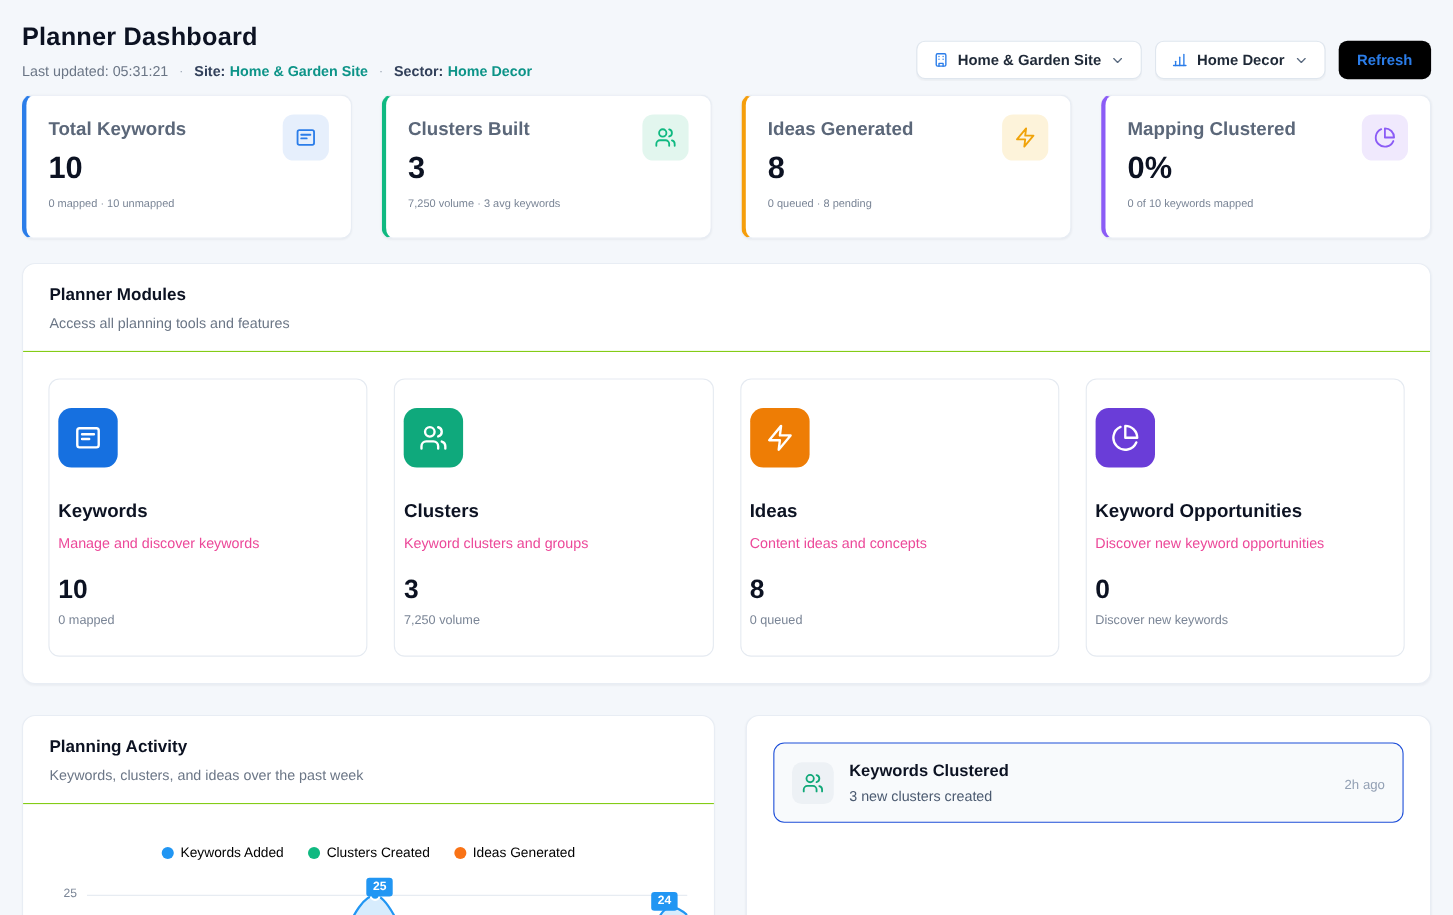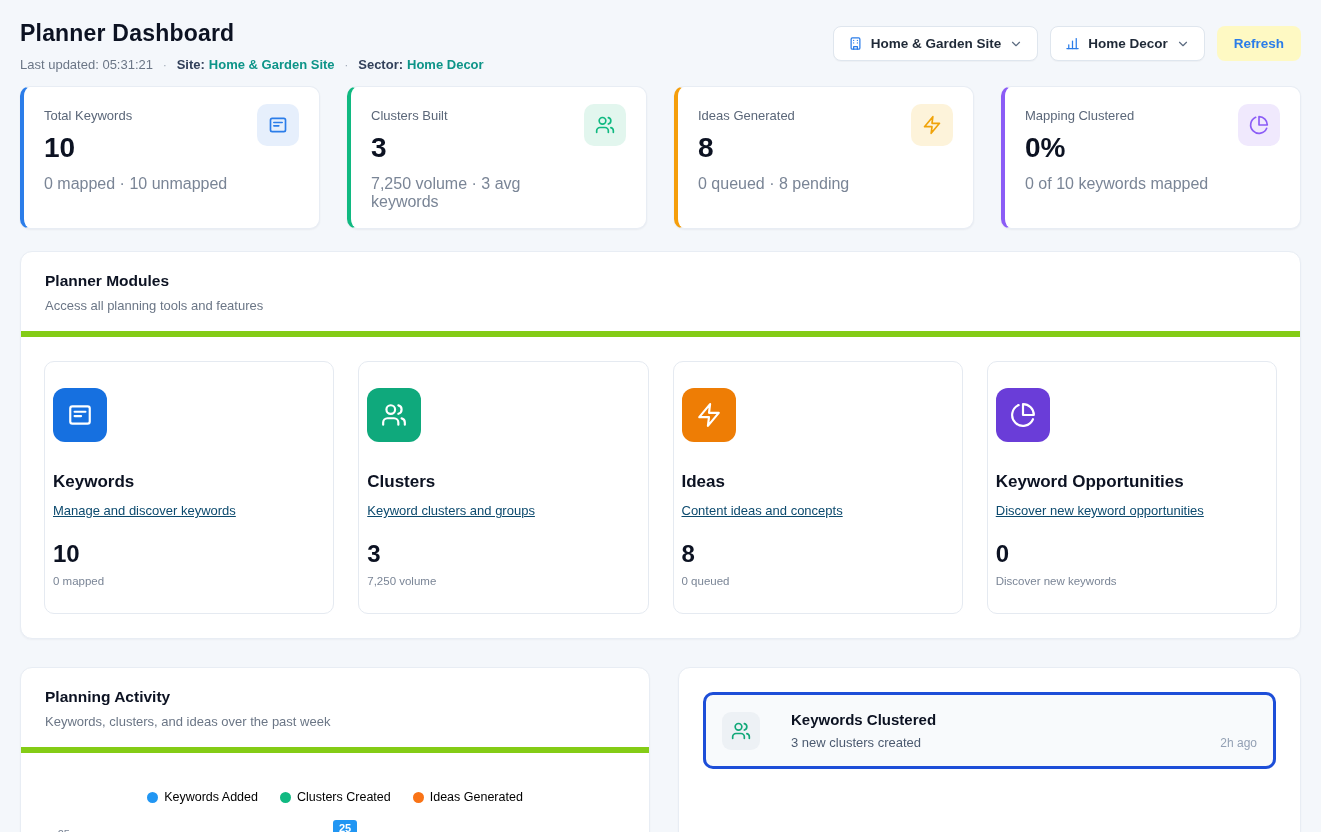--- a/index.html
+++ b/index.html
@@ -4,79 +4,79 @@
 <style>
   * { margin:0; padding:0; box-sizing:border-box; }
   html,body { width:1321px; height:832px; overflow:hidden; }
   body {
     background:#f4f7fb;
     font-family:"Liberation Sans", sans-serif;
     color:#0c1222;
   }
 
   
-  .topbar { display:flex; justify-content:space-between; align-items:flex-start; padding:20px 20px 14px; }
+  .topbar { display:flex; justify-content:space-between; align-items:flex-end; padding:20px 20px 14px; }
   .page-title { font-size:23px; font-weight:800; letter-spacing:.2px; color:#0c1222; }
   .meta { margin-top:10px; font-size:13px; color:#6b7686; display:flex; align-items:center; gap:10px; }
   .meta .sep { color:#9aa4b2; font-size:11px; }
   .meta .lbl { color:#32405a; font-weight:700; margin-right:4px; }
   .meta .teal { color:#0d9488; font-weight:600; cursor:pointer; }
   .topbar-right { display:flex; gap:12px; align-items:center; margin-top:6px; }
   .select-btn {
     display:flex; align-items:center; gap:8px; background:#fff; border:1px solid #dfe6ee;
     border-radius:8px; padding:9px 14px; font-size:13.5px; font-weight:600; color:#1f2937;
     font-family:inherit; cursor:pointer; box-shadow:0 1px 1px rgba(16,24,40,.03);
   }
   .select-btn .ic { display:flex; color:#2b7de9; }
   .select-btn .ic svg { width:15px; height:15px; }
   .select-btn .chev { display:flex; color:#5b6b80; }
   .select-btn .chev svg { width:14px; height:14px; }
   .refresh-btn {
-    background:#fef9c3; color:#2b7de9; border:none; border-radius:8px; padding:10px 17px;
+    background:#000000; color:#2b7de9; border:none; border-radius:8px; padding:10px 17px;
     font-size:13.5px; font-weight:700; font-family:inherit; cursor:pointer;
   }
 
   
   .stats-row { display:grid; grid-template-columns:repeat(4,1fr); gap:27px; padding:0 20px; }
   .stat-card {
     background:#fff; border:1px solid #e8edf4; border-left-width:4px; border-left-style:solid;
     border-radius:10px; padding:17px 20px; min-height:131px; display:flex; justify-content:space-between;
     box-shadow:0 1px 2px rgba(16,24,40,.05);
   }
   .acc-blue { border-left-color:#2b7de9; }
   .acc-green { border-left-color:#10b981; }
   .acc-amber { border-left-color:#f59e0b; }
   .acc-purple { border-left-color:#8b5cf6; }
-  .stat-label { font-size:13px; color:#5b6779; font-weight:400; margin-top:4px; }
+  .stat-label { font-size:17px; color:#5b6779; font-weight:700; margin-top:4px; }
   .stat-value { font-size:28px; font-weight:800; margin-top:9px; color:#0c1222; }
-  .stat-detail { font-size:16px; color:#7a8596; margin-top:11px; }
+  .stat-detail { font-size:10px; color:#7a8596; margin-top:11px; }
   .stat-icon { width:42px; height:42px; border-radius:10px; display:flex; align-items:center; justify-content:center; flex:0 0 auto; }
   .stat-icon svg { width:20px; height:20px; }
   .soft-blue { background:#e6effc; color:#2b7de9; }
   .soft-green { background:#e2f6ee; color:#10b981; }
   .soft-amber { background:#fdf3da; color:#f0a30a; }
   .soft-purple { background:#f0e9fd; color:#8b5cf6; }
 
   
   .panel { background:#fff; border:1px solid #e8edf4; border-radius:12px; box-shadow:0 1px 2px rgba(16,24,40,.04); }
-  .panel-head { padding:20px 24px 18px; border-bottom:6px solid #84cc16; }
+  .panel-head { padding:20px 24px 18px; border-bottom:1px solid #84cc16; }
   .panel-title { font-size:15.5px; font-weight:700; color:#0c1222; }
   .panel-sub { font-size:13px; color:#6b7686; margin-top:8px; }
 
   .modules-panel { margin:22px 20px 0; }
   .modules-grid { display:grid; grid-template-columns:repeat(4,1fr); gap:24px; padding:24px 23px; }
   .module-card { border:1px solid #e5eaf1; border-radius:10px; padding:26px 8px; background:#fff; cursor:pointer; }
   .module-icon { width:54px; height:54px; border-radius:12px; color:#fff; display:flex; align-items:center; justify-content:center; }
   .module-icon svg { width:26px; height:26px; }
   .bg-blue { background:#1670e0; }
   .bg-green { background:#0fa97c; }
   .bg-orange { background:#ee7d05; }
   .bg-purple { background:#6a3dd8; }
   .module-title { margin-top:30px; font-size:17px; font-weight:700; }
-  .module-desc { margin-top:11px; font-size:13px; color:#0c4a6e;text-decoration:underline; }
+  .module-desc { margin-top:11px; font-size:13px; color:#ec4899; }
   .module-value { margin-top:22px; font-size:24px; font-weight:800; }
   .module-detail { margin-top:7px; font-size:11.5px; color:#7a8596; }
 
   
   .bottom-row { display:grid; grid-template-columns:1fr 1fr; gap:28px; margin:28px 20px 0; align-items:start; }
   .bottom-row .panel { min-height:420px; }
 
   .chart-body { padding:20px 24px; }
   .legend { display:flex; justify-content:center; gap:22px; margin-top:17px; font-size:12.5px; color:#000000; }
   .legend-item { display:flex; align-items:center; }
@@ -88,21 +88,21 @@
   .y-tick { width:34px; text-align:right; padding-right:9px; font-size:11px; color:#7a8596; padding-top:8px; }
   .chart-svg { flex:1; height:210px; }
   .point-badge {
     position:absolute; background:#2196f3; color:#fff; font-size:11px; font-weight:700;
     padding:2px 6px; border-radius:3px; line-height:1.2;
   }
   .badge-a { left:288px; top:0; }
   .badge-b { left:547px; top:13px; }
 
   .ra-body { padding:24px; }
-  .ra-item { display:flex; align-items:flex-end; gap:31px; background:#f8fafc; border:3px solid #1d4ed8; border-radius:10px; padding:16px; }
+  .ra-item { display:flex; align-items:center; gap:14px; background:#f8fafc; border:1px solid #1d4ed8; border-radius:10px; padding:16px; }
   .ra-icon { width:38px; height:38px; border-radius:9px; background:#edf1f5; color:#10a878; display:flex; align-items:center; justify-content:center; flex:0 0 auto; }
   .ra-icon svg { width:20px; height:20px; }
   .ra-title { font-size:15px; font-weight:700; color:#0c1222; }
   .ra-desc { margin-top:7px; font-size:13px; color:#4b5a70; }
   .ra-time { margin-left:auto; font-size:12px; color:#93a0b4; white-space:nowrap; padding-top:2px; }
 </style>
 </head>
 <body>
 
 <div class="page">

